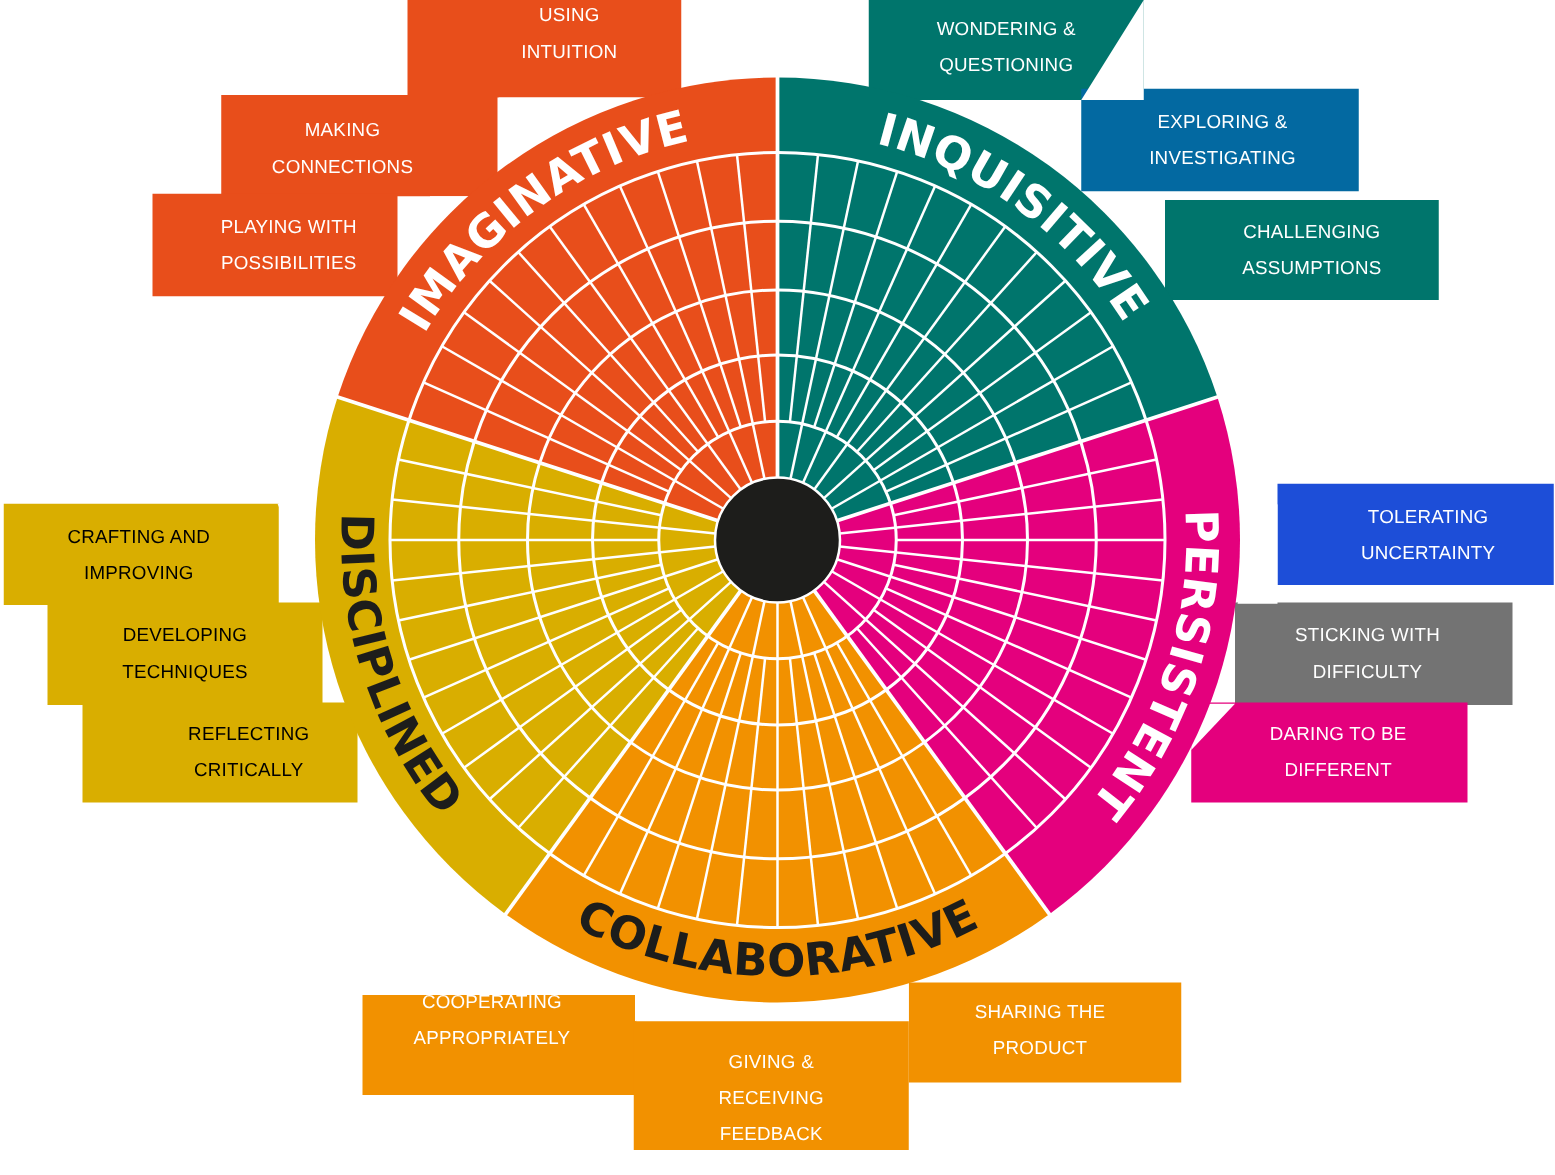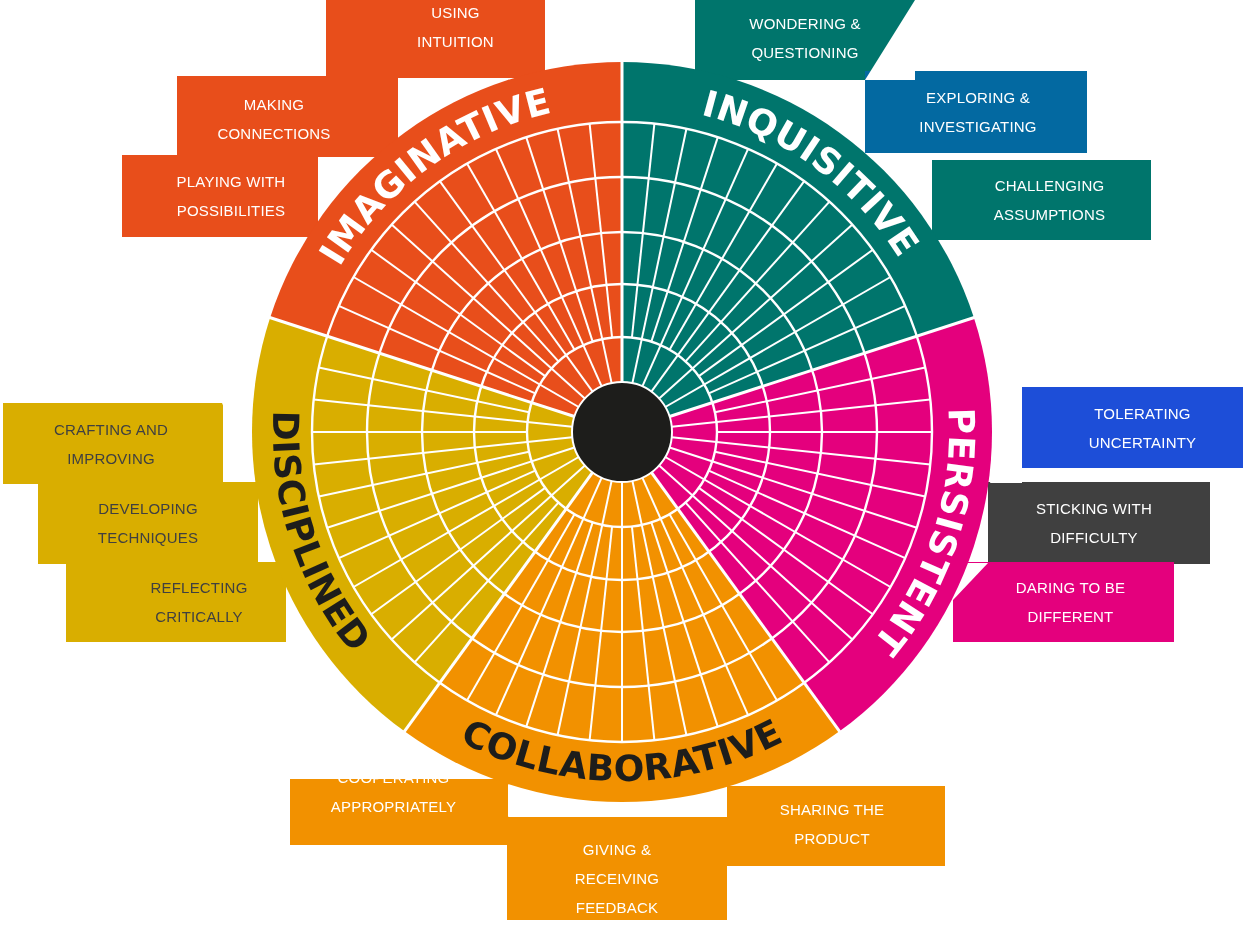--- a/index.html
+++ b/index.html
@@ -1,21 +1,21 @@
 <!DOCTYPE html>
 <html><head>
 <meta charset="utf-8">
 <style>
   html, body { margin: 0; padding: 0; background: #ffffff; }
   body { width: 1244px; height: 940px; position: relative; overflow: hidden;
          font-family: "Liberation Sans", "DejaVu Sans", sans-serif; }
   .box { position: absolute; display: flex; align-items: center; justify-content: center;
          text-align: center; font-size: 15px; line-height: 29px; letter-spacing: 0.2px;
          color: #ffffff; box-sizing: border-box; padding: 16px 6px; }
-  .box.dark { color: #404040; }
+  .box.dark { color: #000000; }
   .box span { white-space: pre-line; }
   #wheel { position: absolute; left: 0; top: 0; }
   .sector-label { font-family: "DejaVu Sans", sans-serif; font-weight: bold; font-size: 36px; letter-spacing: 0.5px; }
 </style>
 </head>
 <body>
 
 <div id="boxes">
 
   <div class="box" style="left: 326px; top: 0px; width: 219px; height: 78px; padding-top: 0px; background: rgb(232, 78, 27);">
@@ -41,21 +41,21 @@
     </div>
   <div class="box" style="left: 932px; top: 160px; width: 219px; height: 80px; background: rgb(0, 117, 108);">
       <span style="position:relative;left:8px;">CHALLENGING
 ASSUMPTIONS</span>
     </div>
 
   <div class="box" style="left: 1022px; top: 387px; width: 221px; height: 81px; background: #1d4ed8;">
       <span style="position:relative;left:10px;">TOLERATING
 UNCERTAINTY</span>
     </div>
-  <div class="box" style="left: 988px; top: 482px; width: 222px; height: 82px; background: #404040; text-align: center;">
+  <div class="box" style="left: 988px; top: 482px; width: 222px; height: 82px; background: #737373; text-align: center;">
       <span style="position:relative;left:-5px;">STICKING WITH
 DIFFICULTY</span>
     </div>
   <div class="box" style="left: 953px; top: 562px; width: 221px; height: 80px; background: rgb(228, 0, 125);">
       <span style="position:relative;left:-4px;margin-left:22px;">DARING TO BE
 DIFFERENT</span>
     </div>
 
   <div class="box dark" style="left: 3px; top: 403px; width: 220px; height: 81px; background: rgb(217, 174, 0);">
       <span style="position:relative;left:-2px;">CRAFTING AND
@@ -63,21 +63,21 @@
     </div>
   <div class="box dark" style="left: 38px; top: 482px; width: 220px; height: 82px; background: rgb(217, 174, 0);">
       <span style="position:relative;left:0px;">DEVELOPING
 TECHNIQUES</span>
     </div>
   <div class="box dark" style="left: 66px; top: 562px; width: 220px; height: 80px; background: rgb(217, 174, 0);">
       <span style="position:relative;left:23px;">REFLECTING
 CRITICALLY</span>
     </div>
 
-  <div class="box" style="left: 290px; top: 779px; width: 219px; height: 66px; background: rgb(242, 145, 0);">
+  <div class="box" style="left: 290px; top: 796px; width: 219px; height: 80px; background: rgb(242, 145, 0);">
       <span style="position:relative;left:-6px;top:-20px;">COOPERATING
 APPROPRIATELY</span>
     </div>
   <div class="box" style="left: 507px; top: 817px; width: 220px; height: 103px; background: rgb(242, 145, 0); align-items: center;">
       <span style="position:relative;top:10px;">GIVING &amp;
 RECEIVING
 FEEDBACK</span>
     </div>
   <div class="box" style="left: 727px; top: 786px; width: 218px; height: 80px; background: rgb(242, 145, 0);">
       <span style="position:relative;left:-4px;top:-2px;">SHARING THE

